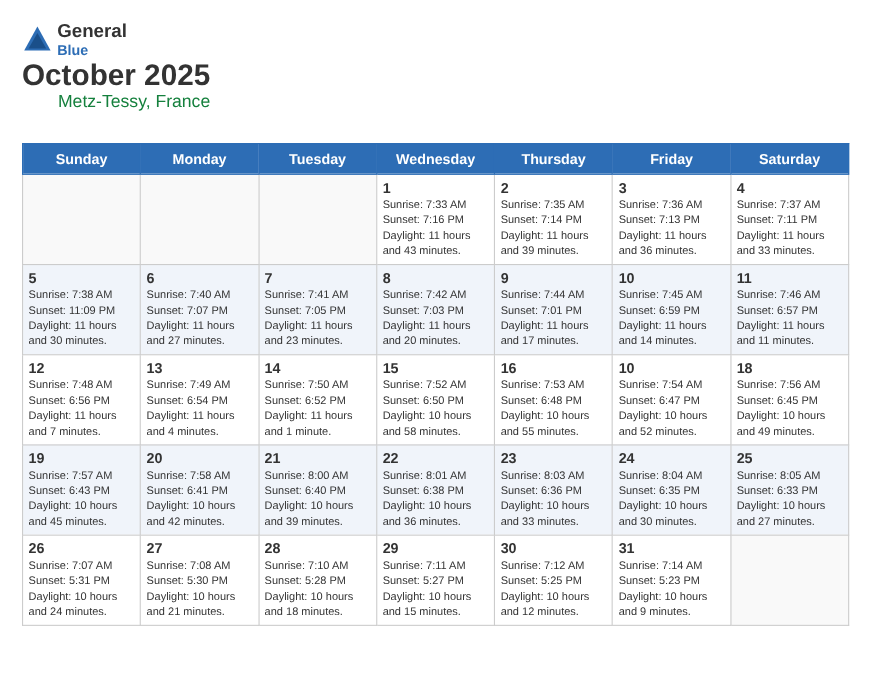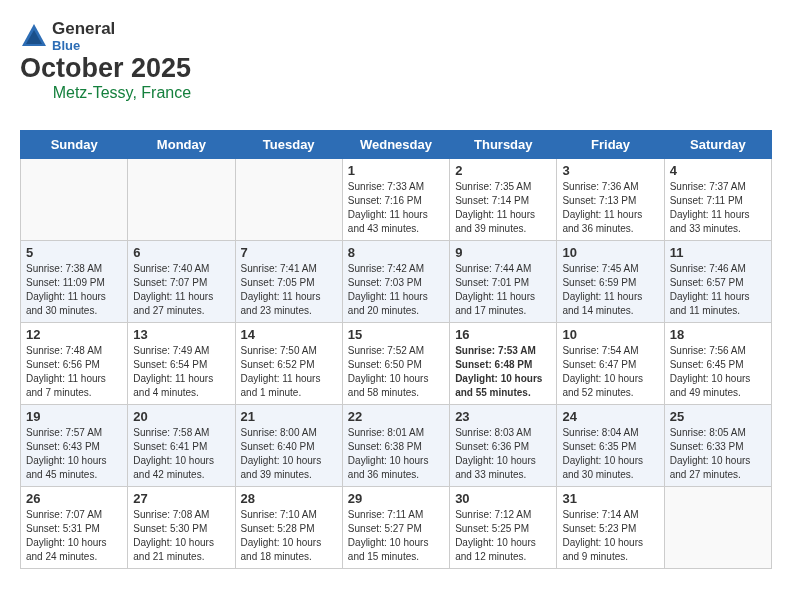--- a/index.html
+++ b/index.html
@@ -221,21 +221,21 @@
         </td>
         <td>
           <span class="day-number">15</span>
           <div class="day-info" style="white-space: pre-line;">Sunrise: 7:52 AM
 Sunset: 6:50 PM
 Daylight: 10 hours
 and 58 minutes.</div>
         </td>
         <td>
           <span class="day-number">16</span>
-          <div class="day-info" style="white-space: pre-line; font-weight: bold;">Sunrise: 7:53 AM
+          <div class="day-info" style="white-space: pre-line;">Sunrise: 7:53 AM
 Sunset: 6:48 PM
 Daylight: 10 hours
 and 55 minutes.</div>
         </td>
         <td>
           <span class="day-number">10</span>
           <div class="day-info" style="white-space: pre-line;">Sunrise: 7:54 AM
 Sunset: 6:47 PM
 Daylight: 10 hours
 and 52 minutes.</div>

